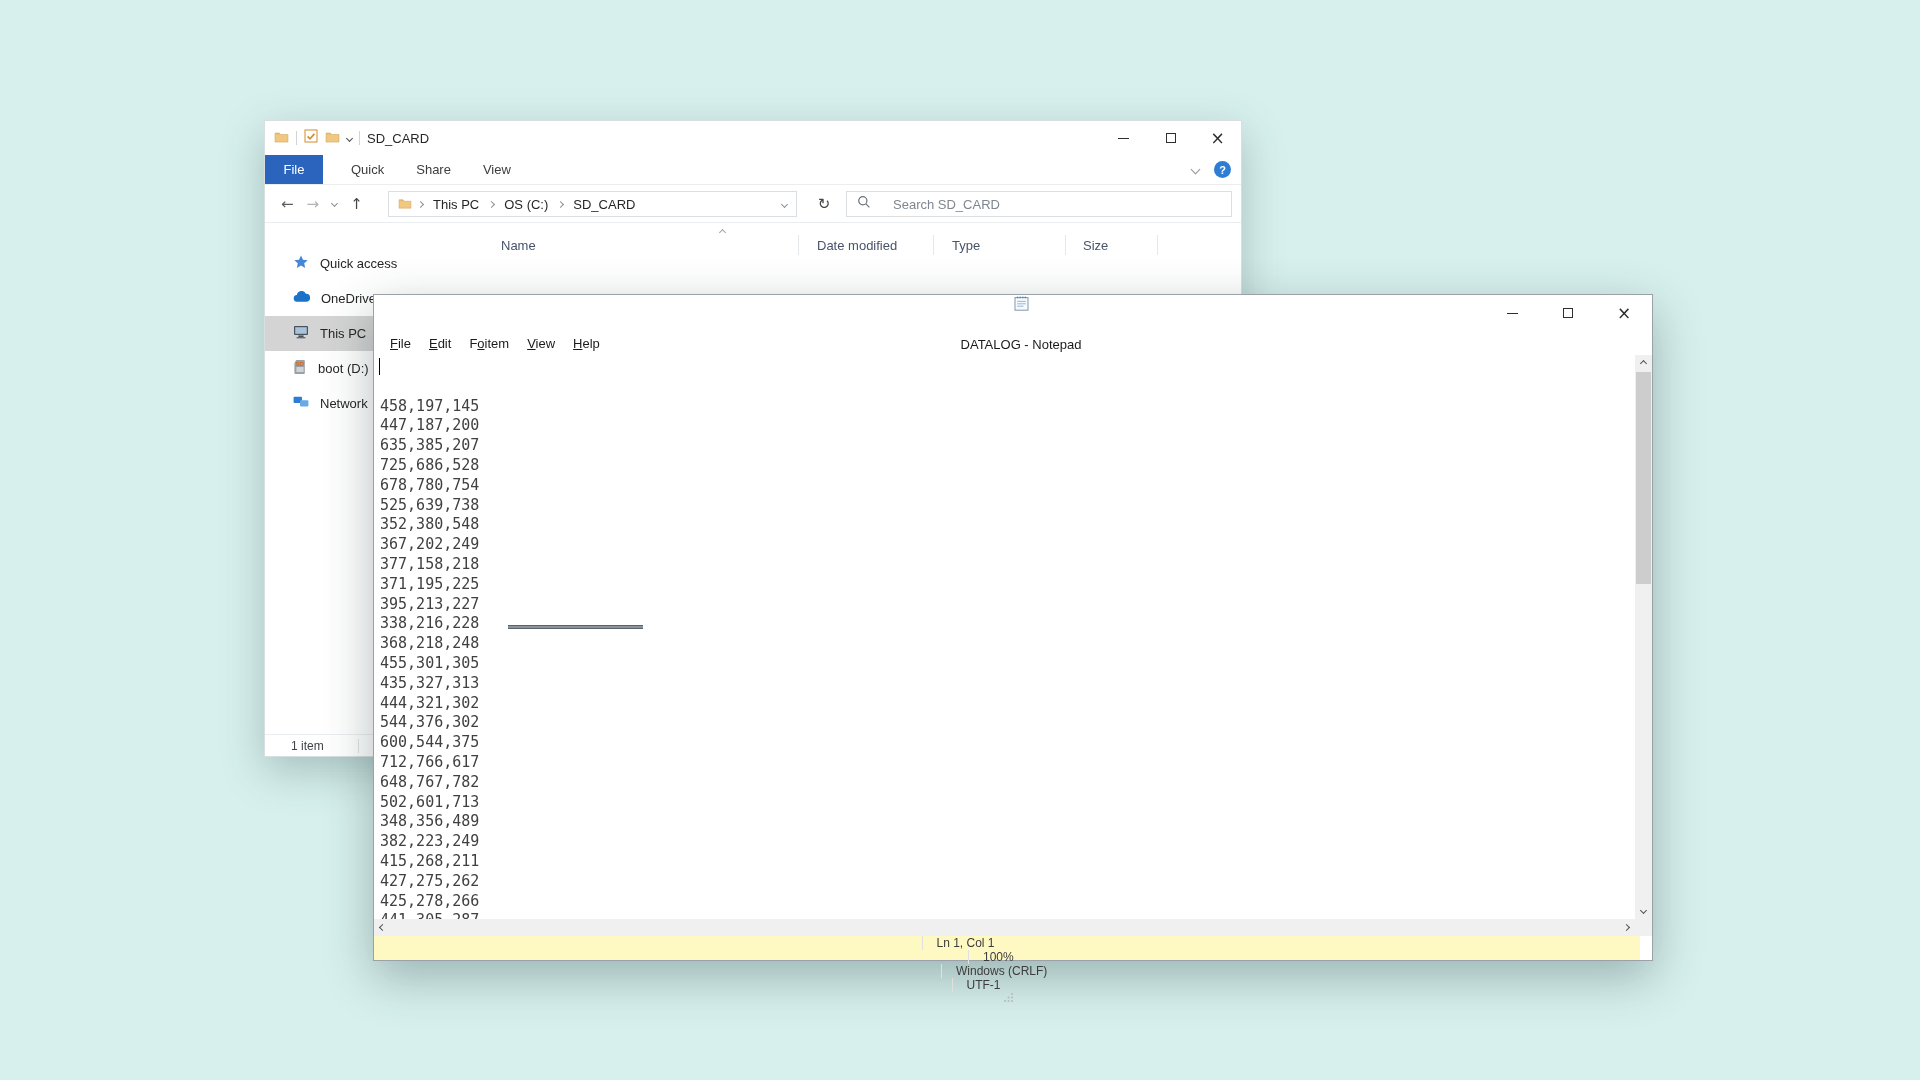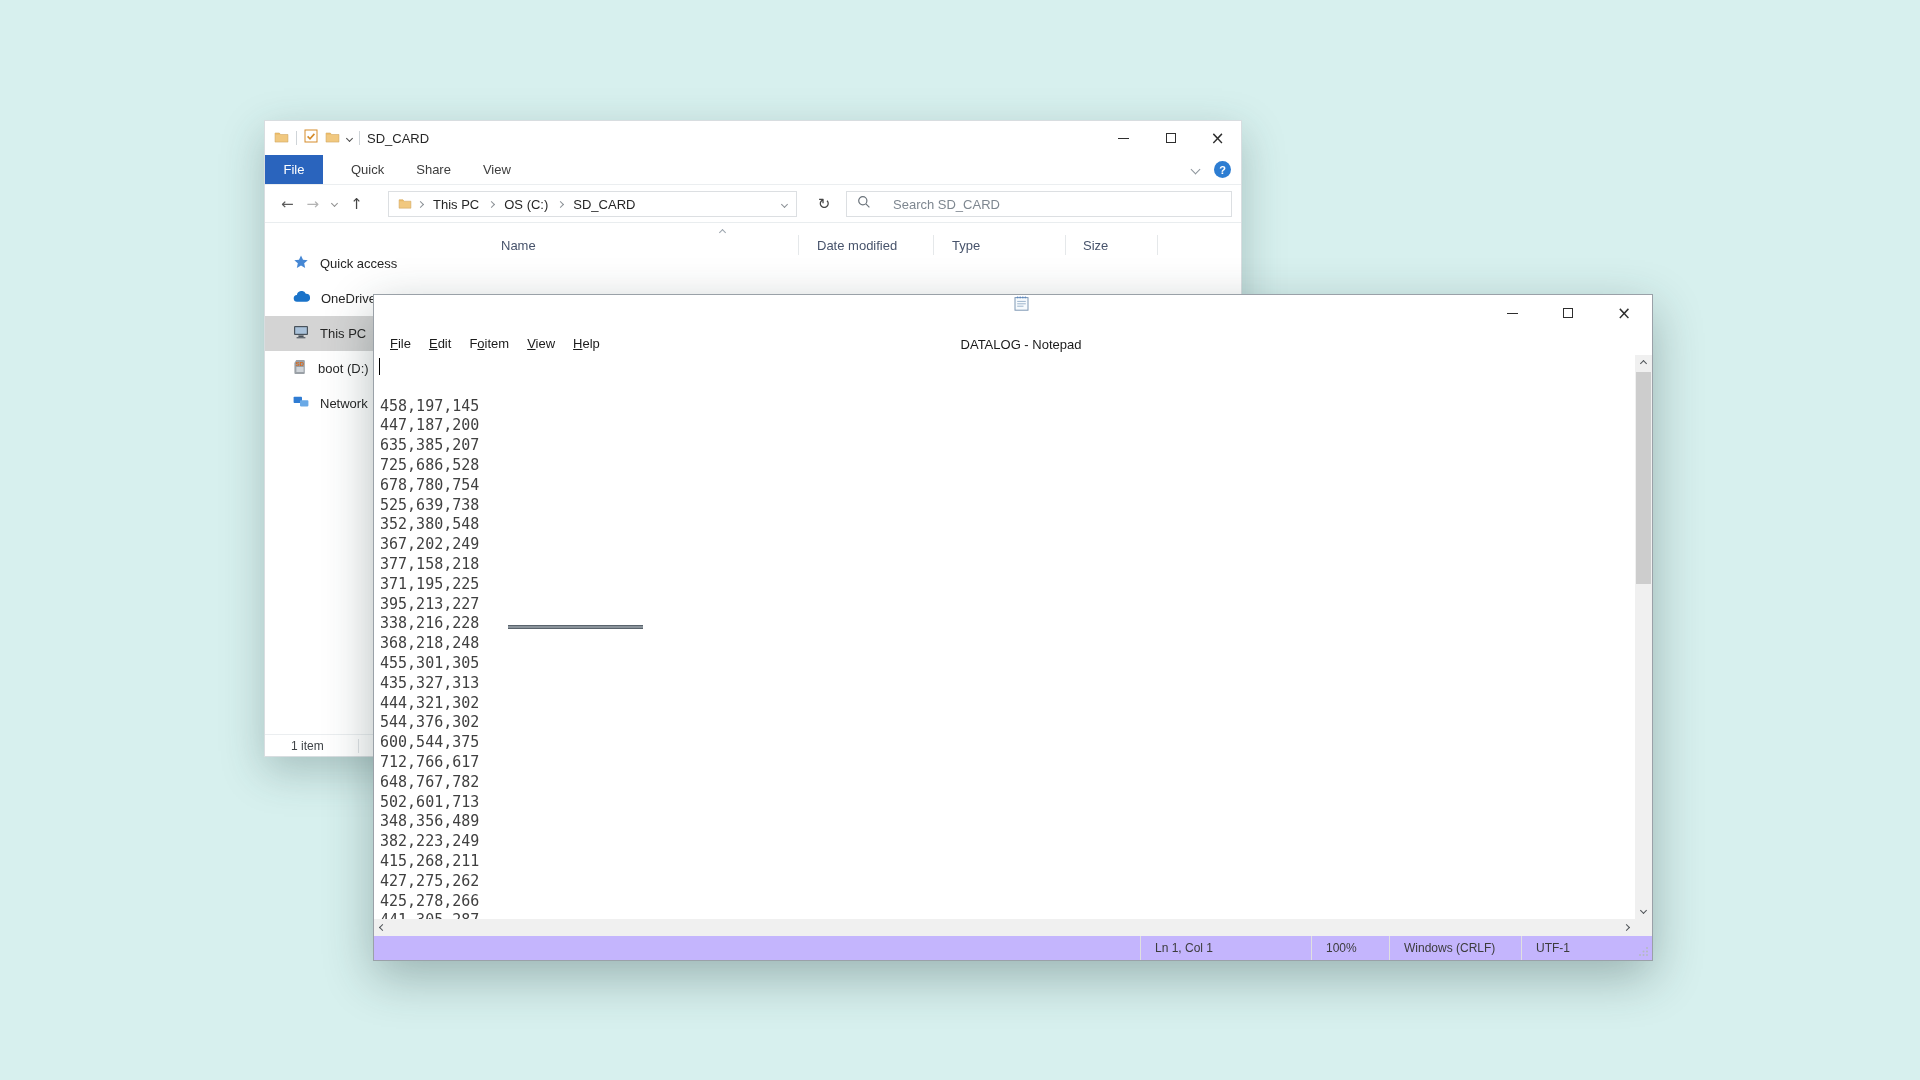--- a/index.html
+++ b/index.html
@@ -90,22 +90,22 @@
   .np-text { position:absolute; top:60px; left:0; right:17px; bottom:41px; overflow:hidden;
              font-family:"DejaVu Sans Mono",monospace; font-size:15px; line-height:19.8px;
              color:#404040; padding:2px 0 0 6px; white-space:pre; }
   .np-caret { position:absolute; left:5px; top:63px; width:1px; height:17px; background:#000; z-index:2; }
   .np-vscroll { position:absolute; top:60px; right:0; bottom:41px; width:17px; background:#f0f0f0; }
   .np-hscroll { position:absolute; left:0; right:17px; bottom:24px; height:17px; background:#f0f0f0; }
   .np-corner  { position:absolute; right:0; bottom:24px; width:17px; height:17px; background:#f0f0f0; }
   .sb-arrow { position:absolute; width:17px; height:17px; display:flex; align-items:center; justify-content:center; color:#4f5357; }
   .sb-arrow .chv { width:5px; height:5px; }
   .np-vthumb { position:absolute; top:17px; left:1px; right:1px; height:212px; background:#cdcdcd; }
-  .np-status { position:absolute; bottom:0; left:0; right:0; height:24px; background:#c4b5fd;
-               display:flex; align-items:center; font-size:12px; color:#3c3c3c; }
+  .np-status { position:absolute; bottom:0; left:0; right:12px; height:24px; background:#fef9c3;
+               display:flex; align-items:center; font-size:12px; color:#3c3c3c;flex-direction:column; }
   .np-status .spacer { flex:1; }
   .st-cell { height:100%; display:flex; align-items:center; border-left:1px solid #e0e0e0; padding-left:14px; }
   .st-cursor { width:171px; } .st-zoom { width:78px; } .st-eol { width:132px; } .st-enc { width:111px; }
   .st-grip { width:20px; height:100%; display:flex; align-items:flex-end; justify-content:flex-end; padding:0 3px 3px 0; }
 
   
   .callout-line { position:absolute; left:508px; top:625px; width:135px; height:4px; z-index:30;
                   background:linear-gradient(to bottom,#5a646d 28%,#ccd3d8 50%,#5a646d 72%); }
   .annotation { position:absolute; left:683px; top:596px; width:587px; height:64px; z-index:30;
                 background:var(--annotation_bg,#4b565f); color:var(--annotation_text,#fff);

